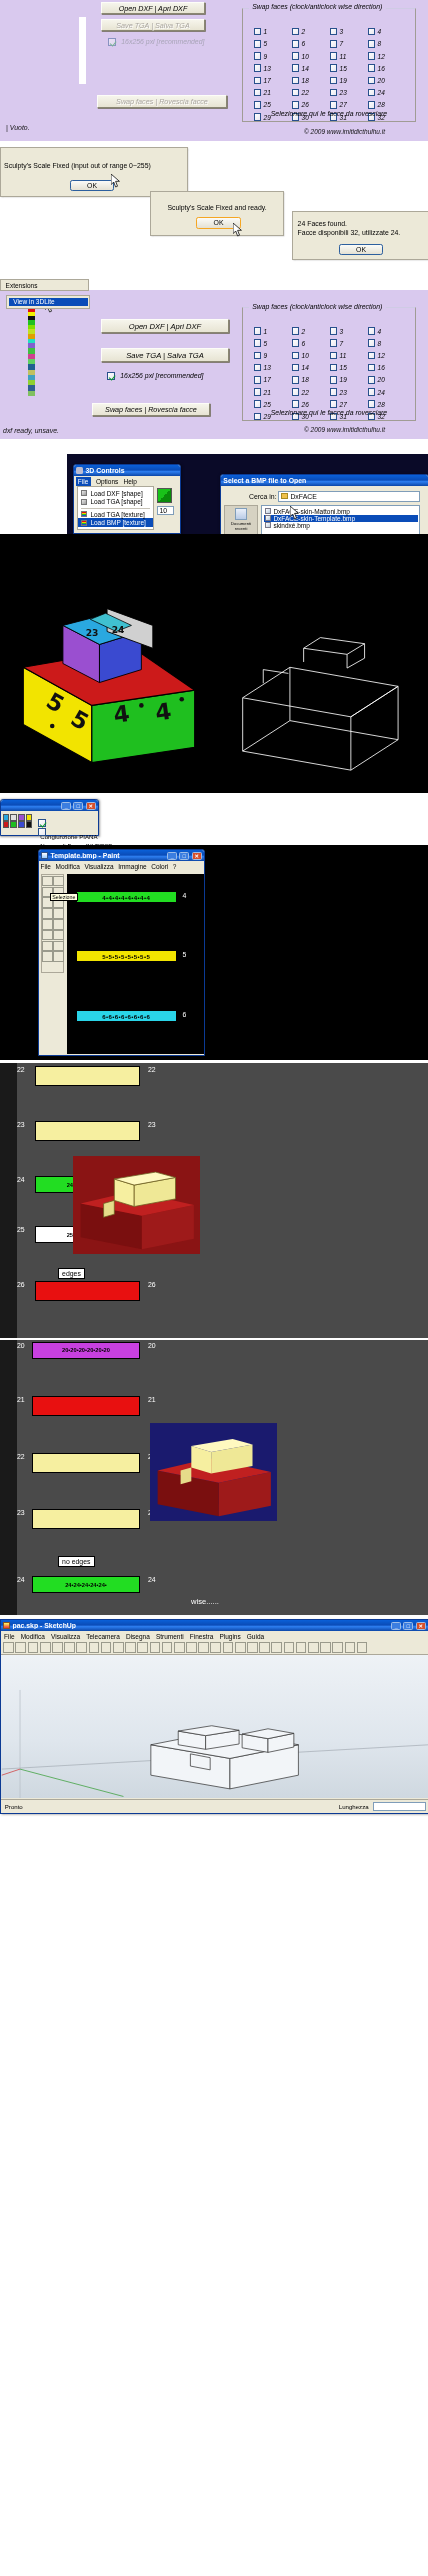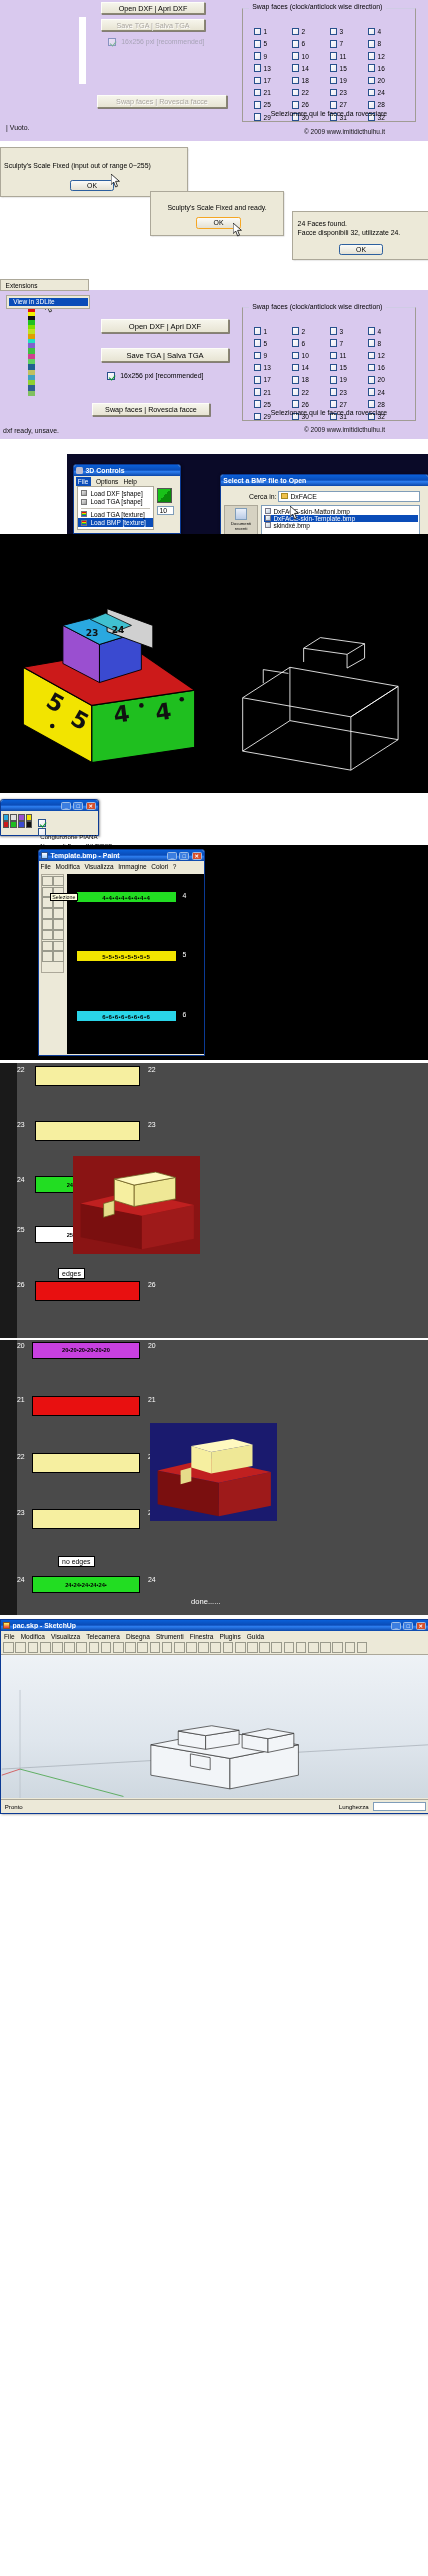--- a/index.html
+++ b/index.html
@@ -31,21 +31,21 @@
   .group {
     border:0.8px solid #a09c94; border-top-color:#cfcbe4;
     position:absolute;
   }
   .group > .glabel {
     position:absolute; top:-5.3px; left:6.1px; background:#d9c9ee;
     padding:0 3.1px; font-size:6.9px; color:#000; white-space:nowrap;
   }
 
   
-  .dxface { position:absolute; left:0; background:#d9c9ee; width:429px; }
+  .dxface { position:absolute; left:0; background:#d9c9ee; width:429px;font-style:italic; }
   .dxface .strip { position:absolute; background:#fff; }
   .status { position:absolute; font-size:6.9px; color:#111; white-space:nowrap; }
   .copyr { position:absolute; font-size:6.5px; color:#111; white-space:nowrap; }
 
   
   .msgbox { position:absolute; background:#ece9d8; border:0.8px solid #aca899;
             box-shadow:0.8px 0.8px 1.5px rgba(0,0,0,.25); }
   .msgbox .mtext { position:absolute; font-size:6.9px; color:#000; line-height:9.2px; white-space:pre; }
   .okbtn { position:absolute; background:linear-gradient(#fbfbf8,#e4e1d3);
            border:0.8px solid #2c5f9e; border-radius:2.3px; font-size:6.9px;
@@ -691,21 +691,21 @@
     <rect width="166" height="128" fill="#1a1a6e"></rect>
     <polygon points="10,62 10,106 90,122 90,78" fill="#7a0f0f"></polygon>
     <polygon points="90,78 90,122 158,108 158,64" fill="#9e1a1a"></polygon>
     <polygon points="10,62 90,78 158,64 78,46" fill="#c02020"></polygon>
     <polygon points="54,30 54,58 80,66 80,38" fill="#f6efa0"></polygon>
     <polygon points="80,38 80,66 134,56 134,28" fill="#efe896"></polygon>
     <polygon points="54,30 80,38 134,28 108,21" fill="#fff9c0"></polygon>
     <polygon points="40,62 54,58 54,76 40,80" fill="#e6dc8a"></polygon>
   </svg>
 
-  <div class="lbl" style="left:191px;top:1597px;color:#fff;font-size:7.6px;">done......</div>
+  <div class="lbl" style="left:191px;top:1597px;color:#fff;font-size:7.6px;">wise......</div>
 
   <div class="win" style="left:0;top:1619px;width:429px;height:195px;border-radius:0;">
     <div class="tbar" style="border-radius:0;">
       <span style="width:6.9px;height:6.9px;background:linear-gradient(#ff6,#e33);border:0.8px solid #852;display:inline-block;"></span>
       <span class="tname">pac.skp - SketchUp</span>
       <span class="wbtn min">_</span>
       <span class="wbtn max">□</span>
       <span class="wbtn cls">✕</span>
     </div>
     <div class="menubar" style="gap:6.1px;padding-left:3.1px;">

